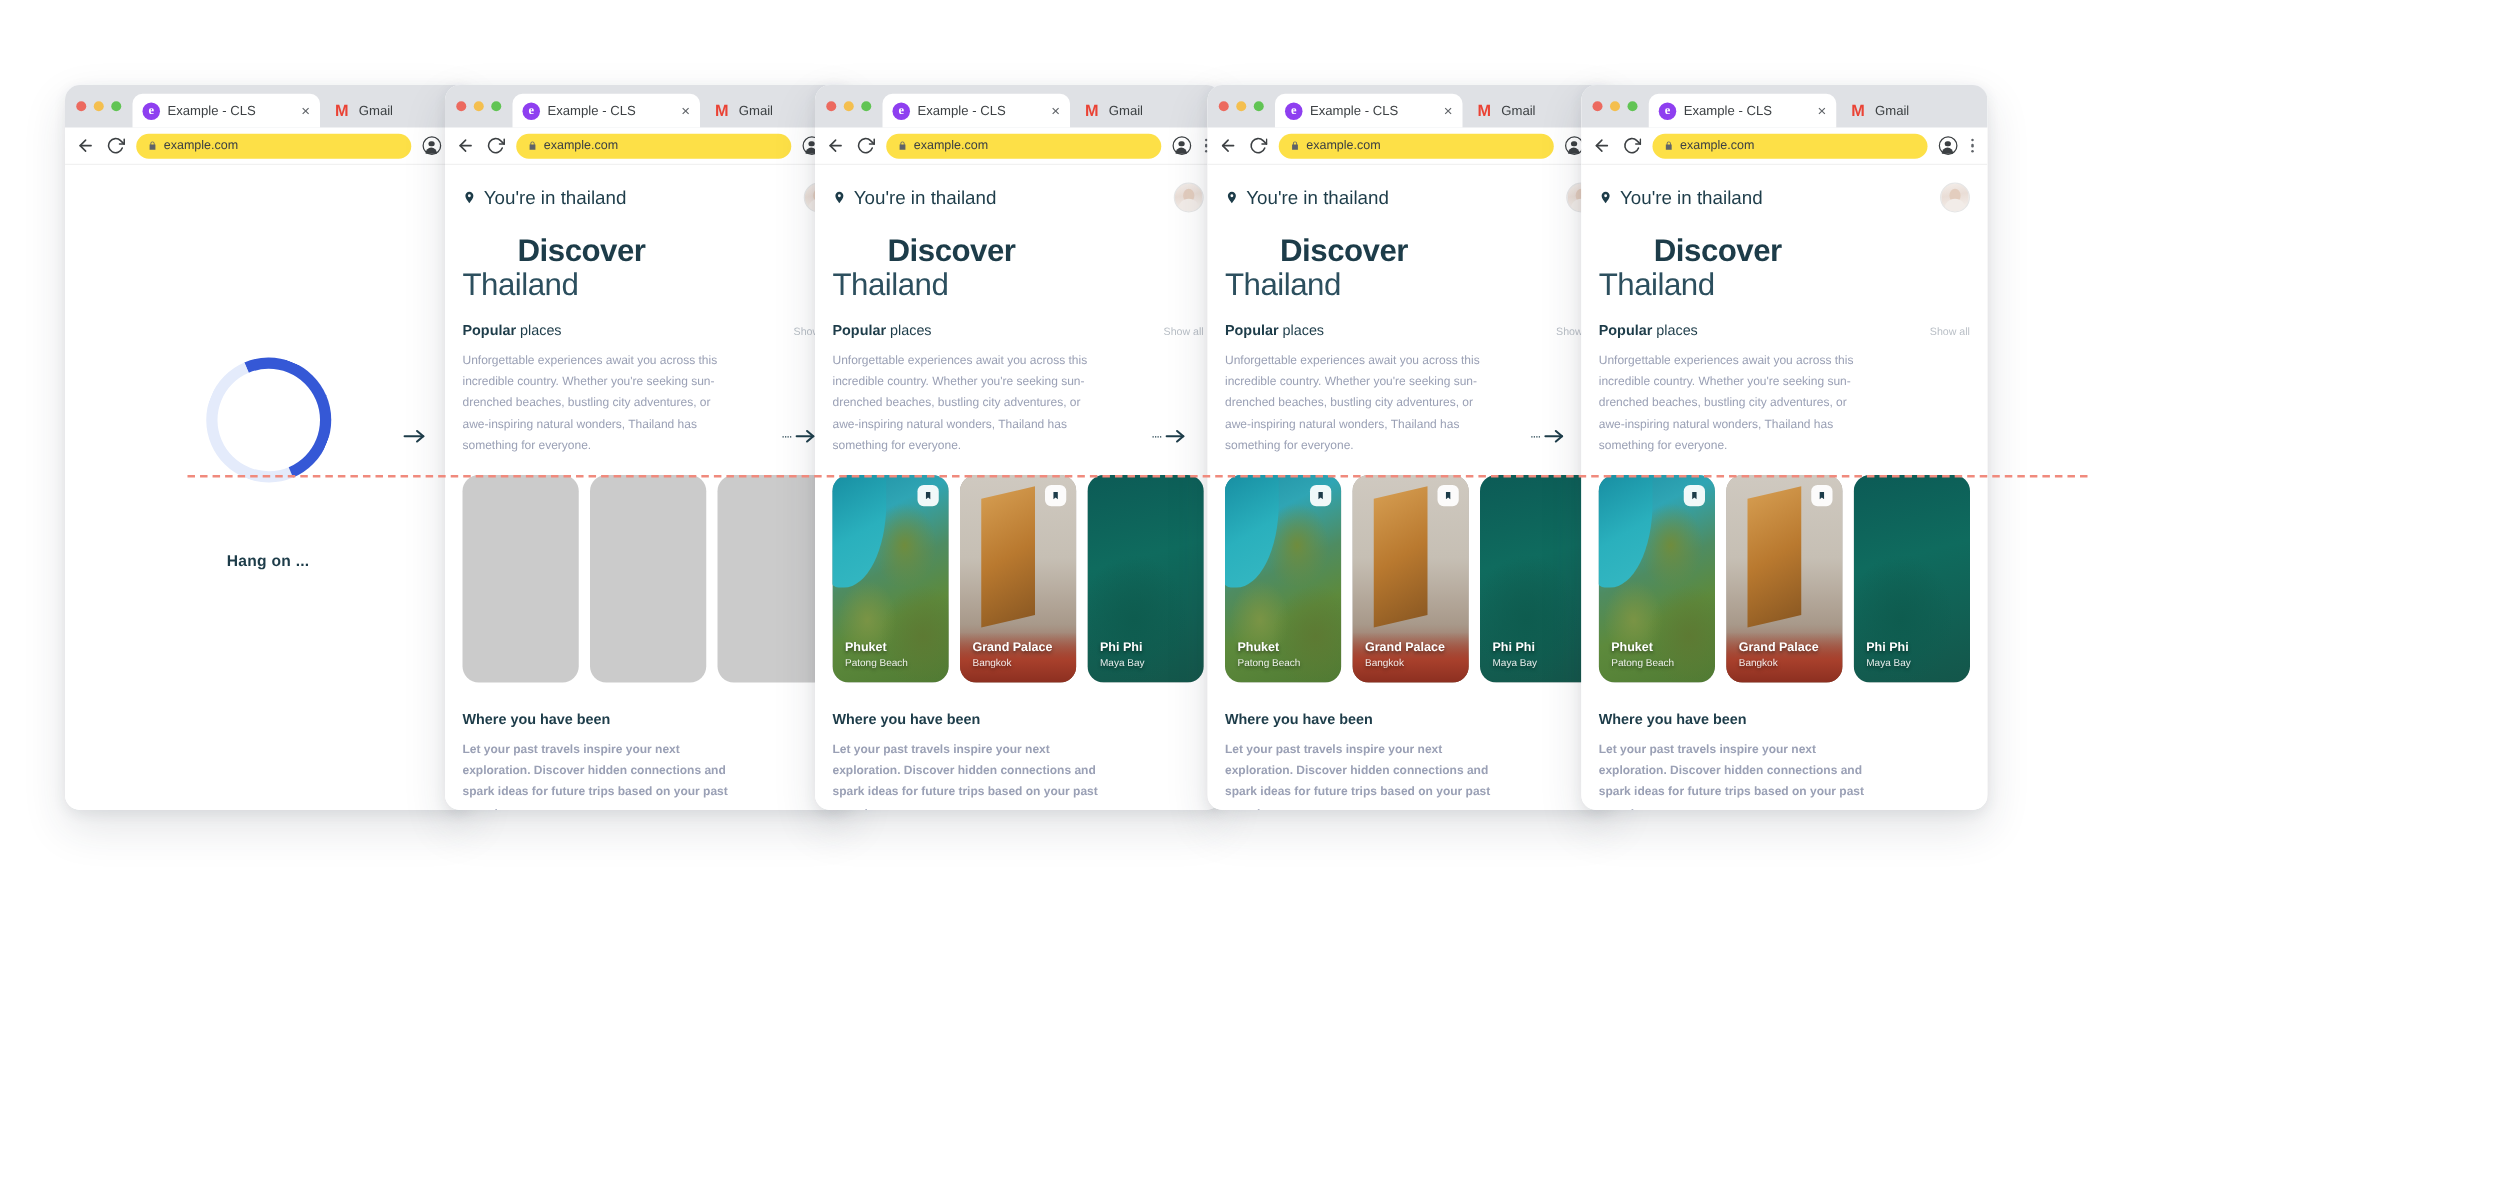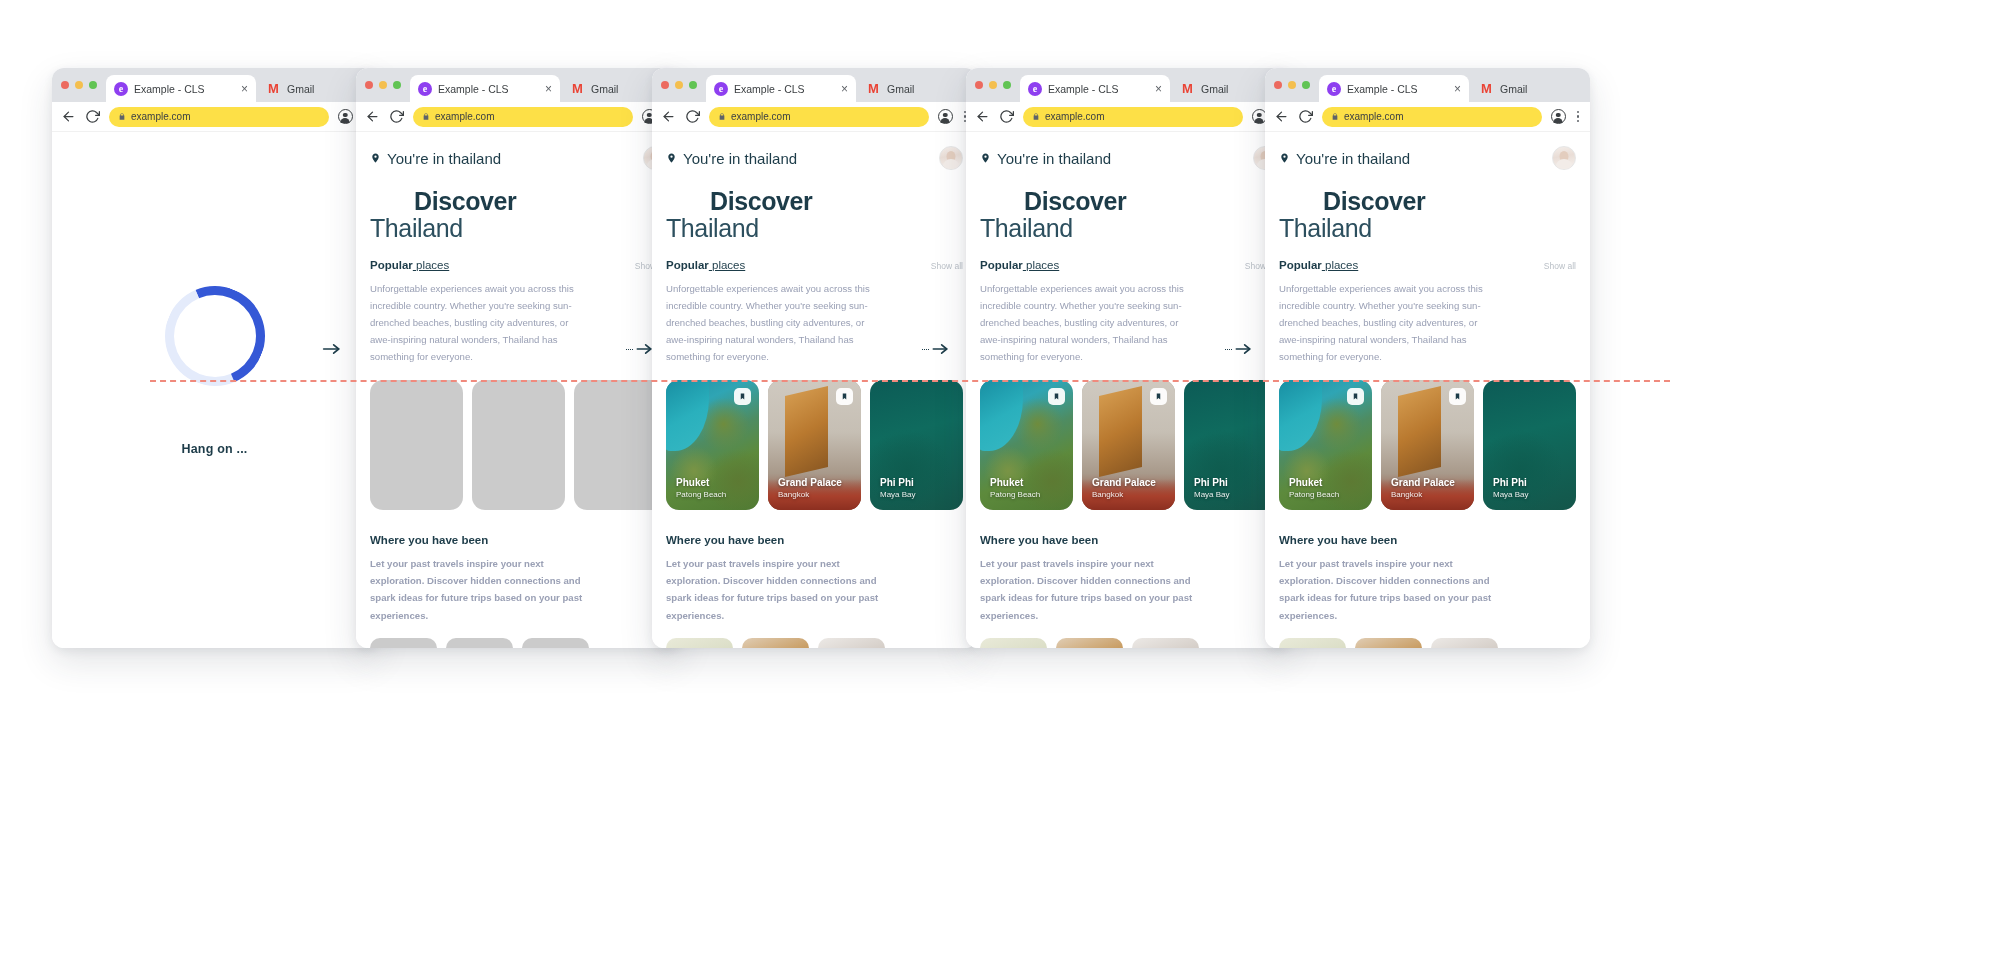--- a/index.html
+++ b/index.html
@@ -152,38 +152,38 @@
   .title-block { margin-top: 18px; line-height: 1.08; }
   .t1 { font-size: 25px; font-weight: bold; color: #1d3c49; letter-spacing: -.4px; margin-left: 44px; }
   .t2 { font-size: 25px; font-weight: 300; color: #2c4f5e; letter-spacing: -.4px; }
 
   .sec-head {
     margin-top: 17px;
     display: flex; align-items: baseline; justify-content: space-between;
   }
   .sec-title { font-size: 11.5px; color: #1d3c49; }
   .sec-title b { font-weight: bold; }
-  .sec-title span { font-weight: 400; text-decoration: underline; }
+  .sec-title span { font-weight: 400; }
   .showall { font-size: 8.5px; color: #b9bfc6; }
 
   .blurb {
     margin-top: 9px;
     font-size: 9.6px; line-height: 1.78;
     color: #9aa0b5;
     max-width: 213px;
   }
 
   
   .carousel {
     display: flex; gap: 9px;
     margin: 15px -14px 0 0;
     padding-left: 0;
   }
   .card {
-    width: 93px; height: 130px; flex: none;
+    width: 93px; height: 166px; flex: none;
     border-radius: 13px; overflow: hidden;
     position: relative; background: #cacaca;
   }
   .card.ph { background: #cbcbcb; }
   .card-cap {
     position: absolute; left: 10px; bottom: 11px; z-index: 3;
   }
   .cap-name {
     font-size: 10px; font-weight: bold; color: #ffffff;
     text-shadow: 0 1px 3px rgba(0,0,0,.45); line-height: 1.2;

